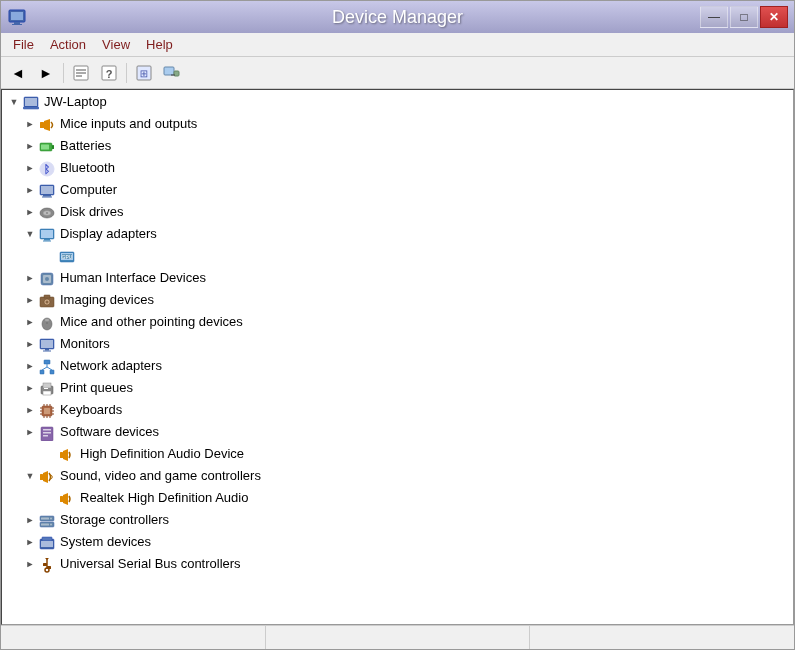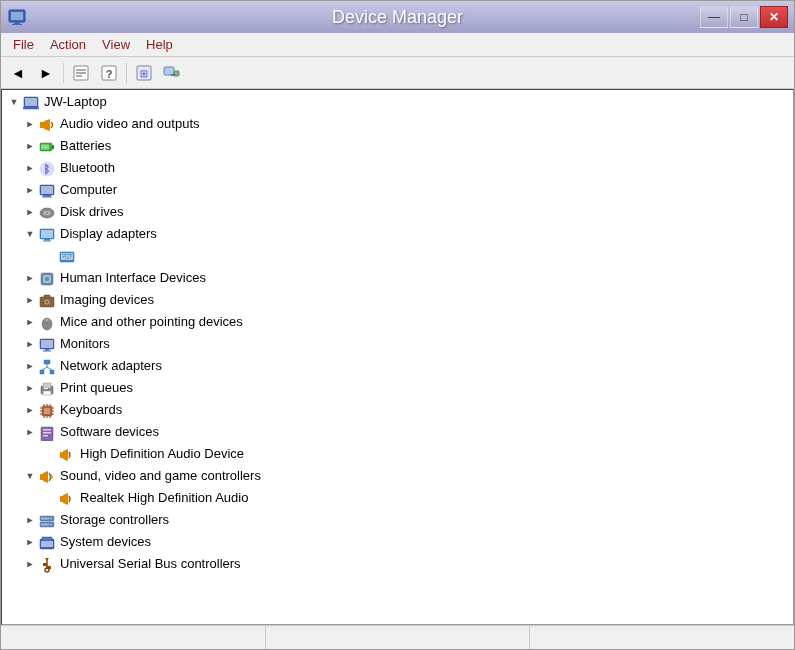--- a/index.html
+++ b/index.html
@@ -277,21 +277,21 @@
 
       <div class="tree-item indent-1">
         <span class="expander collapsed"></span>
         <span class="item-icon icon-audio">
           <svg width="16" height="16" viewBox="0 0 16 16">
             <rect x="1" y="5" width="4" height="6" rx="0.5" fill="#dd8800"></rect>
             <polygon points="5,4 5,12 11,14 11,2" fill="#dd8800"></polygon>
             <path d="M12,5 Q15,8 12,11" stroke="#aa6600" stroke-width="1.5" fill="none"></path>
           </svg>
         </span>
-        <span class="item-label">Audio video and outputs</span>
+        <span class="item-label">Mice inputs and outputs</span>
       </div>
 
       <div class="tree-item indent-1">
         <span class="expander collapsed"></span>
         <span class="item-icon">
           <svg width="16" height="16" viewBox="0 0 16 16">
             <rect x="1" y="4" width="12" height="8" rx="1" fill="#44aa44" stroke="#228822" stroke-width="0.5"></rect>
             <rect x="13" y="6" width="2" height="4" rx="0.5" fill="#228822"></rect>
             <rect x="2" y="5.5" width="8" height="5" rx="0.5" fill="#88dd88"></rect>
           </svg>

